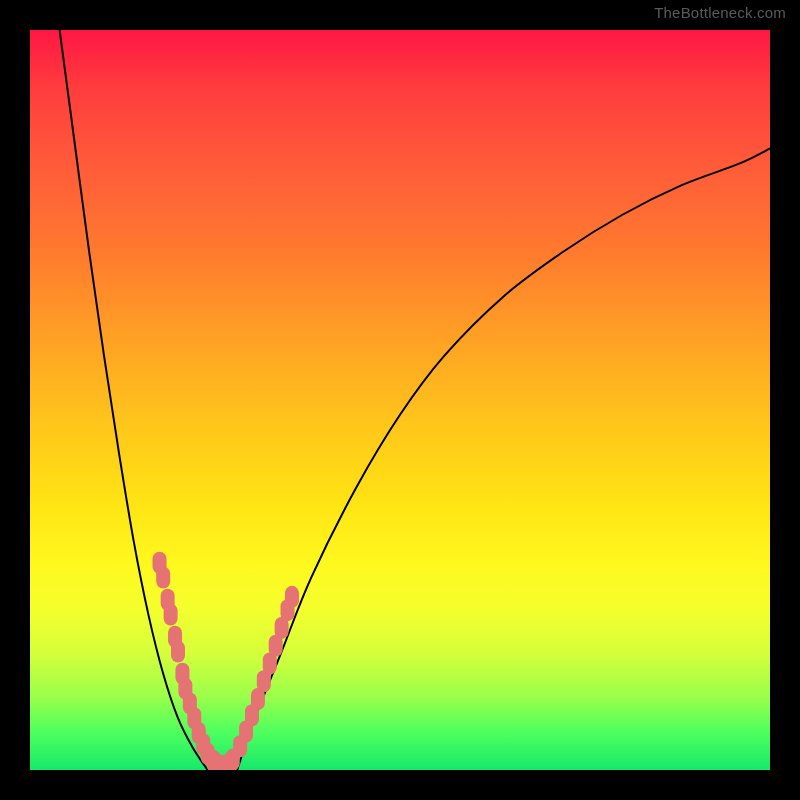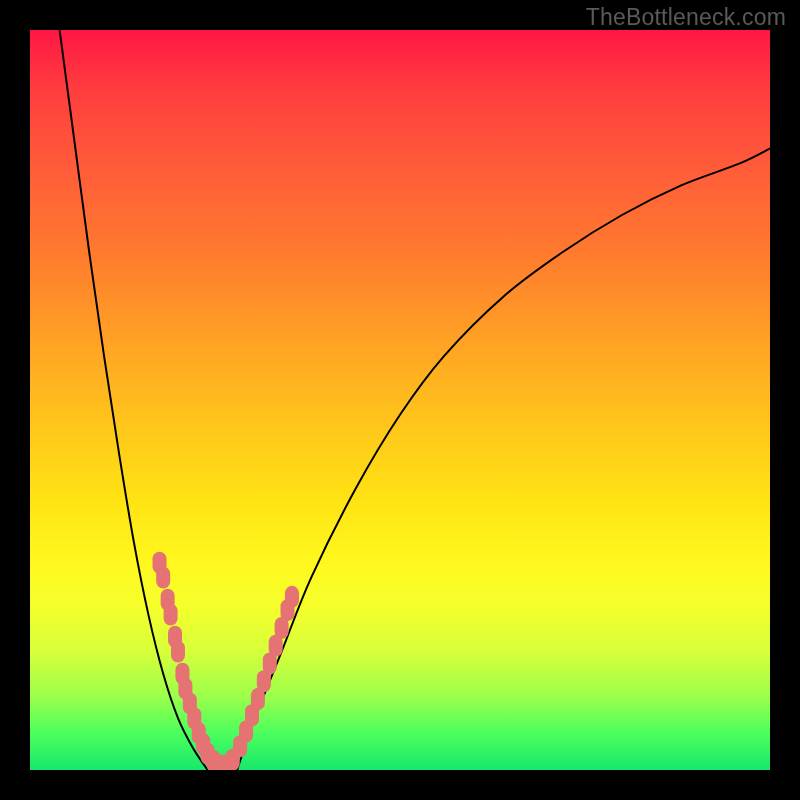--- a/index.html
+++ b/index.html
@@ -38,21 +38,21 @@
       #9cff4a 90%,
       #4cff5e 95%,
       #17e86b 100%
     );
   }
   .watermark {
     position: absolute;
     top: 4px;
     right: 14px;
     color: #5a5a5a;
-    font-size: 23px;
+    font-size: 15px;
     letter-spacing: 0.2px;
     font-weight: 400;
     user-select: none;
   }
   svg.curves {
     position: absolute;
     top: 0; left: 0;
     width: 740px; height: 740px;
   }
   svg.curves path.curve {

